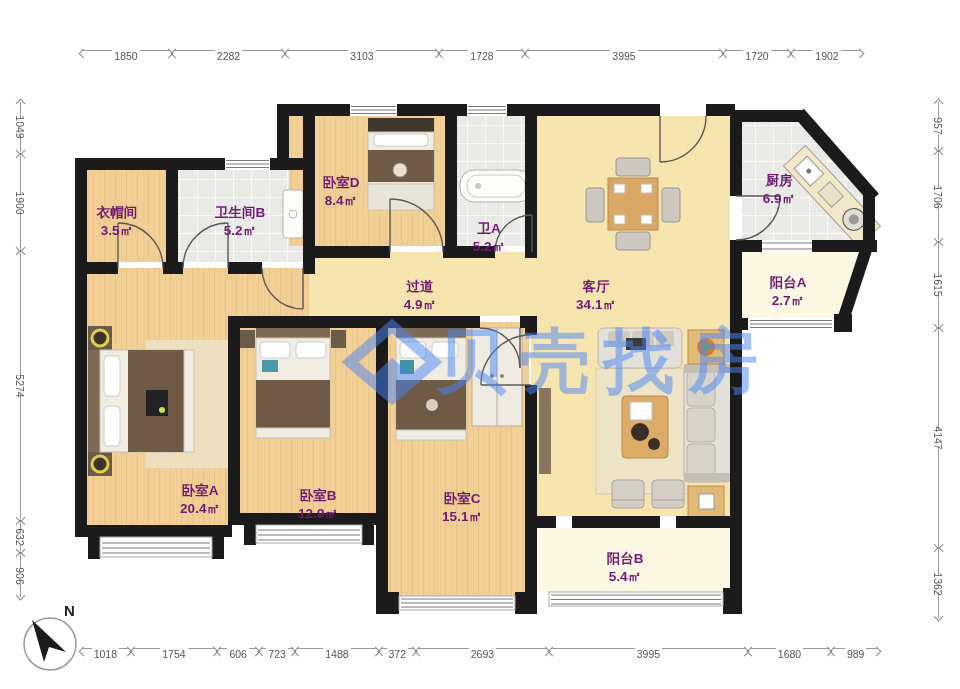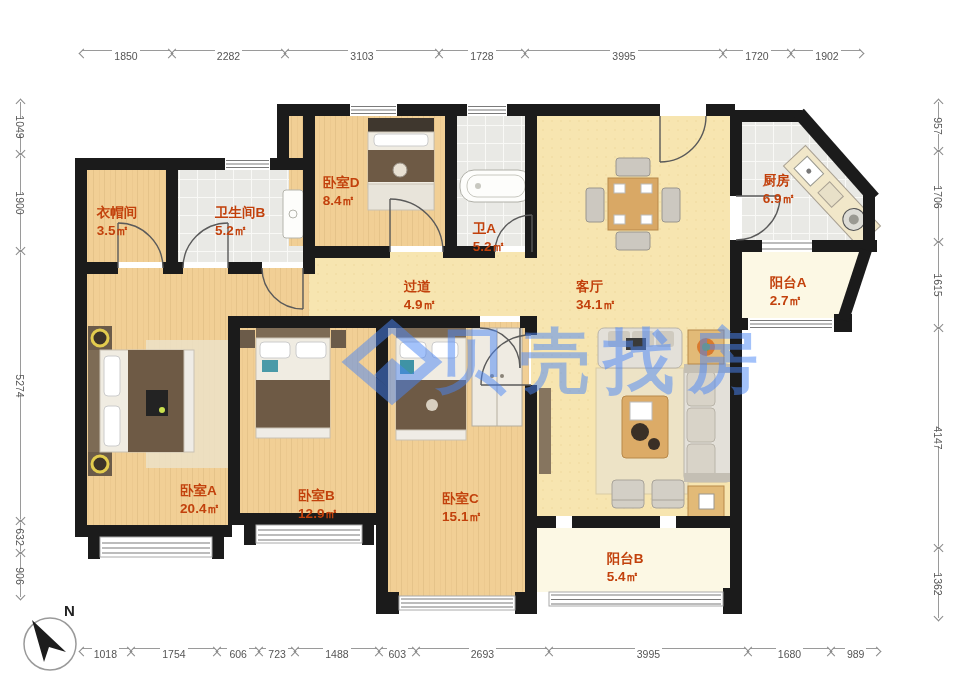--- a/index.html
+++ b/index.html
@@ -14,21 +14,21 @@
   .ln{flex:1;height:1px;background:#9a9a9a;min-width:0;}
   .lnv{flex:1;width:1px;background:#9a9a9a;min-height:0;}
   .seg b,.segv b{font-weight:400;font-size:10.5px;color:#555;padding:0 2px;white-space:nowrap;}
   .segv b{transform:rotate(90deg);padding:2px 0;}
   .ah{flex:none;width:6px;height:6px;}
   .al{border-left:1px solid #8a8a8a;border-bottom:1px solid #8a8a8a;transform:rotate(45deg);margin-right:-5px;}
   .ar{border-left:1px solid #8a8a8a;border-bottom:1px solid #8a8a8a;transform:rotate(-135deg);margin-left:-5px;}
   .au{border-left:1px solid #8a8a8a;border-top:1px solid #8a8a8a;transform:rotate(45deg);margin-bottom:-5px;}
   .ad{border-right:1px solid #8a8a8a;border-bottom:1px solid #8a8a8a;transform:rotate(45deg);margin-top:-5px;}
   
-  .rlabel{position:absolute;transform:translate(-50%,-50%);text-align:left;color:#c2410c;
+  .rlabel{position:absolute;transform:translate(-50%,-50%);text-align:center;color:#701a75;
           font-weight:700;font-size:13.5px;line-height:1.35;white-space:nowrap;z-index:5;}
   .rlabel .area{display:block;}
   .plansvg{position:absolute;left:0;top:0;z-index:1;}
   .compass{position:absolute;left:8px;top:594px;z-index:4;}
 </style>
 </head>
 <body>
 
 <div class="stage">
 
@@ -418,21 +418,21 @@
     <span class="seg" style="width:86px">
         <i class="ah al"></i>
         <i class="ln"></i>
         <b>1488</b>
         <i class="ln"></i>
         <i class="ah ar"></i>
       </span>
     <span class="seg" style="width:38px">
         <i class="ah al"></i>
         <i class="ln"></i>
-        <b>603</b>
+        <b>372</b>
         <i class="ln"></i>
         <i class="ah ar"></i>
       </span>
     <span class="seg" style="width:137px">
         <i class="ah al"></i>
         <i class="ln"></i>
         <b>2693</b>
         <i class="ln"></i>
         <i class="ah ar"></i>
       </span>

